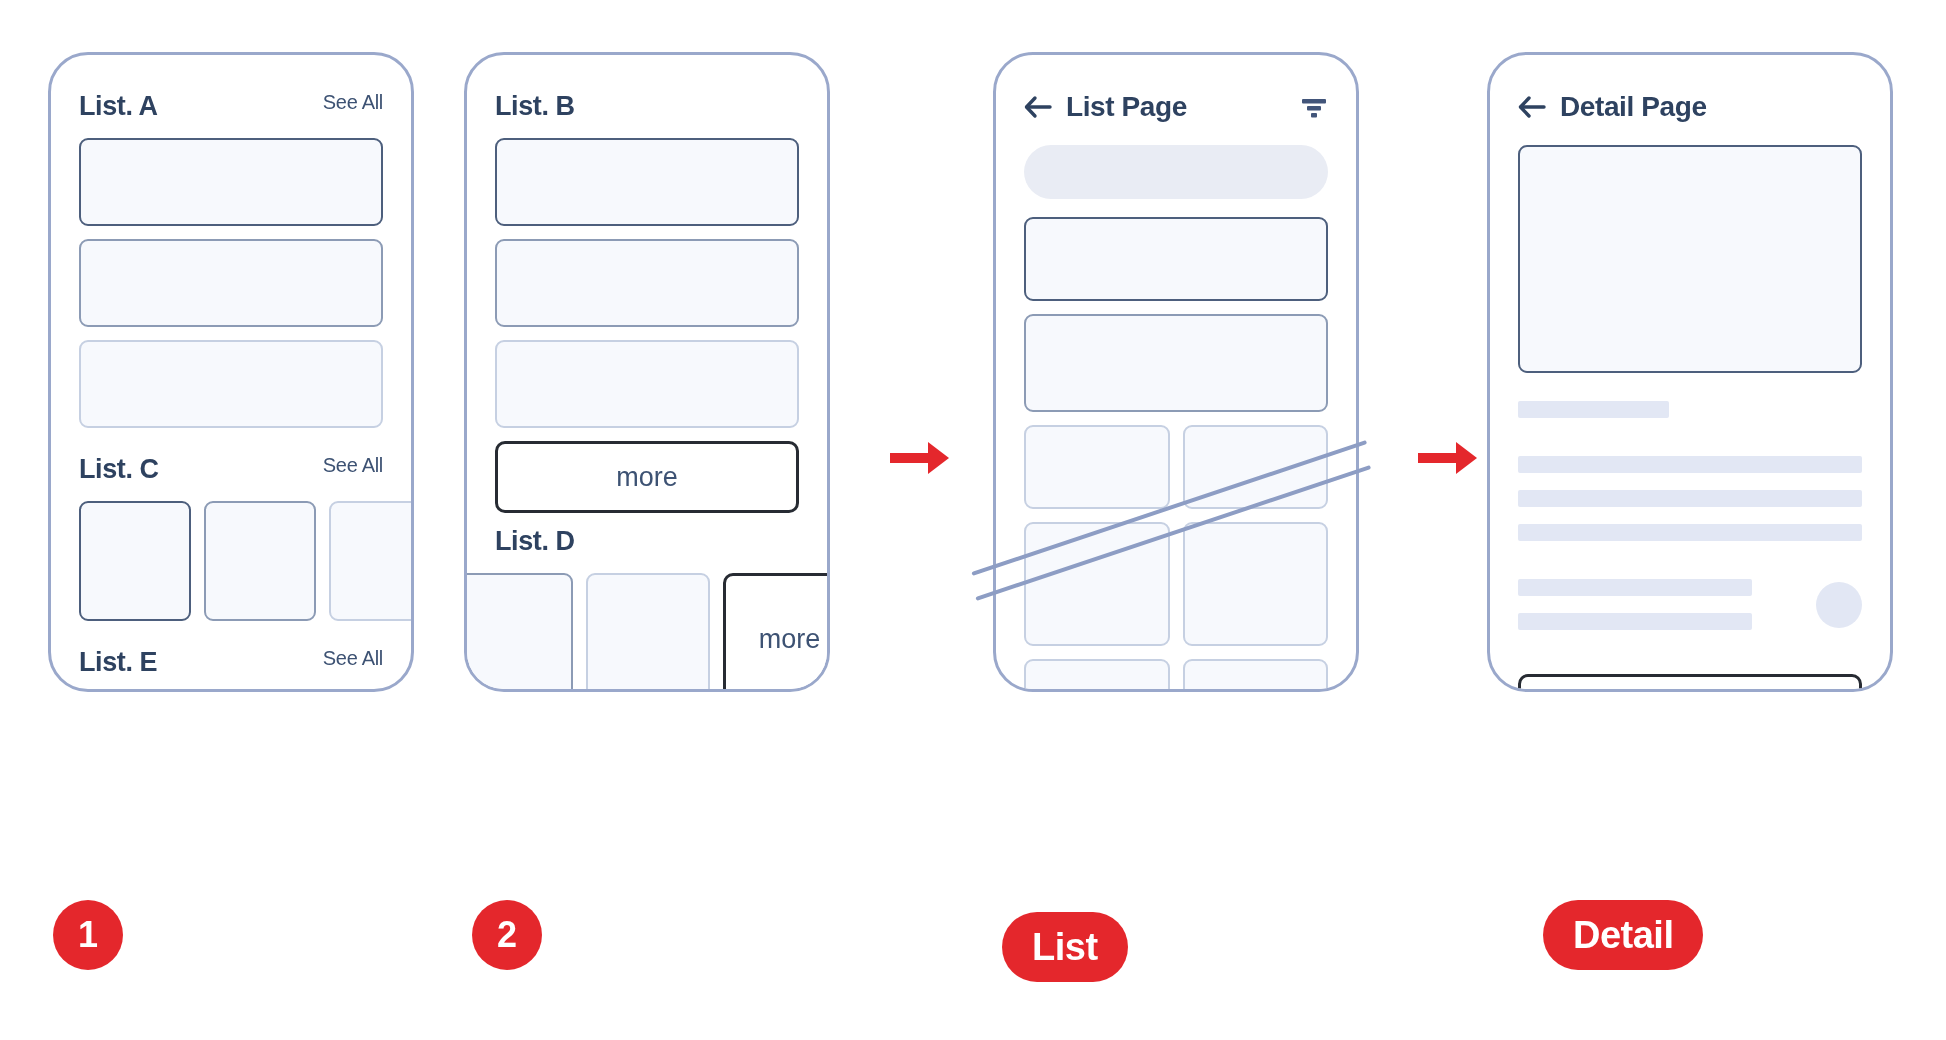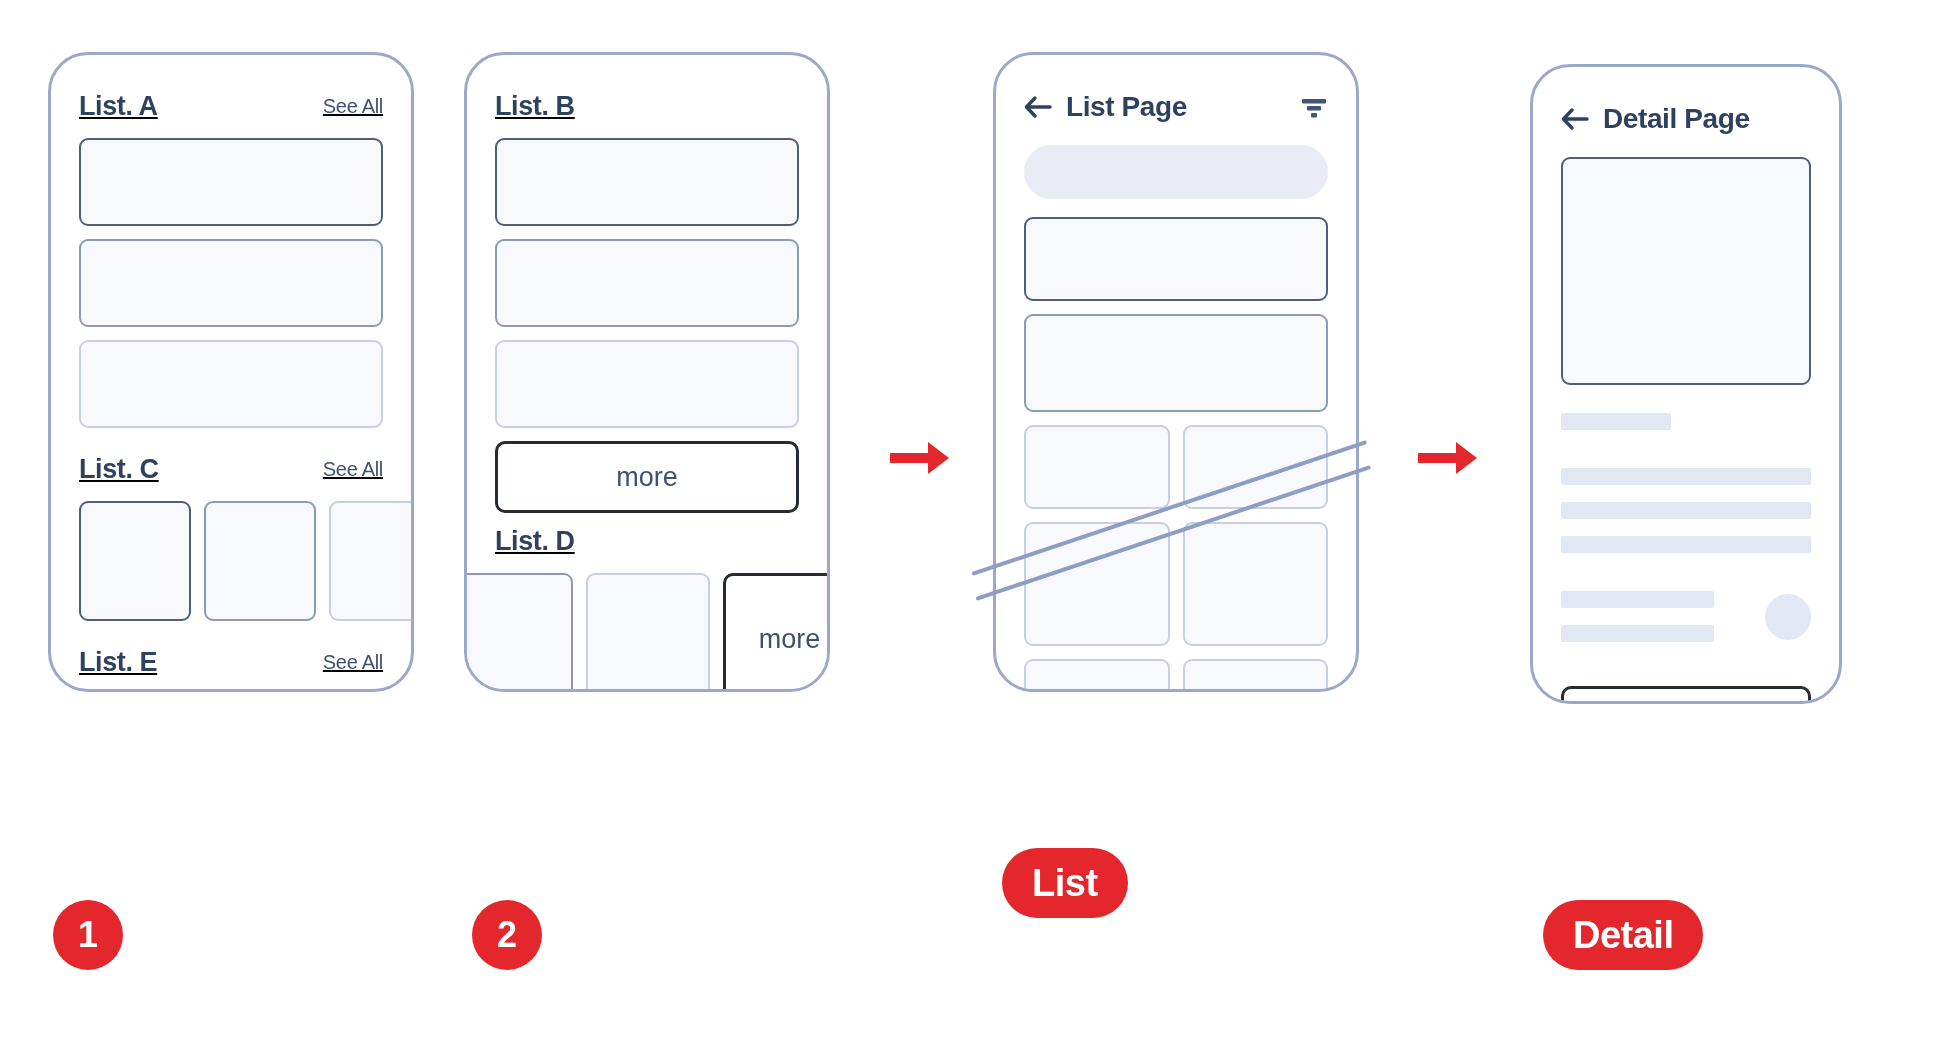--- a/index.html
+++ b/index.html
@@ -35,24 +35,23 @@
     position: absolute;
     inset: 0;
     padding: 36px 28px 0 28px;
     box-sizing: border-box;
     overflow: hidden;
   }
 
   
   .sec-head {
     display: flex;
-    align-items: center;
+    align-items: flex-start;
     justify-content: space-between;
     margin-bottom: 16px;
-    text-decoration: underline;
   }
   .sec-title {
     font-size: 27px;
     font-weight: bold;
     color: #2e4260;
     letter-spacing: -0.4px;
   }
   .see-all {
     font-size: 20px;
     color: #3d5273;
@@ -318,21 +317,21 @@
 
   <div class="diag" style="left:972px; top:572px; width:416px; transform:rotate(-18.5deg);"></div>
   <div class="diag" style="left:976px; top:597px; width:416px; transform:rotate(-18.5deg);"></div>
 
   <div class="flow-arrow" style="left:1416px; top:434px; width:64px; height:48px;">
     <svg width="64" height="48" viewBox="0 0 64 48">
       <path d="M2 19 H40 V8 L61 24 L40 40 V29 H2 Z" fill="#e4272c"></path>
     </svg>
   </div>
 
-  <div class="phone" style="left:1530px; top:52px; width:312px; height:640px;margin-top:12px;">
+  <div class="phone" style="left:1487px; top:52px; width:406px; height:640px;">
     <div class="phone-inner">
 
       <div class="nav">
         <svg class="back-arrow" viewBox="0 0 28 24">
           <path d="M11 3 L2.5 12 L11 21" fill="none" stroke="#2e4260" stroke-width="3.4" stroke-linecap="round" stroke-linejoin="round"></path>
           <path d="M3 12 H26" fill="none" stroke="#2e4260" stroke-width="3.4" stroke-linecap="round"></path>
         </svg>
         <span class="nav-title">Detail Page</span>
       </div>
 
@@ -352,16 +351,16 @@
       </div>
 
       <div style="height:44px;"></div>
       <div class="cta">CTA</div>
 
     </div>
   </div>
 
   <div class="badge badge-circle" style="left:53px; top:900px;">1</div>
   <div class="badge badge-circle" style="left:472px; top:900px;">2</div>
-  <div class="badge badge-pill" style="left:1002px; top:848px;text-align:center;">List</div>
+  <div class="badge badge-pill" style="left:1002px; top:912px;text-align:center;">List</div>
   <div class="badge badge-pill" style="left:1543px; top:900px;">Detail</div>
 
 </div>
 
 </body></html>

